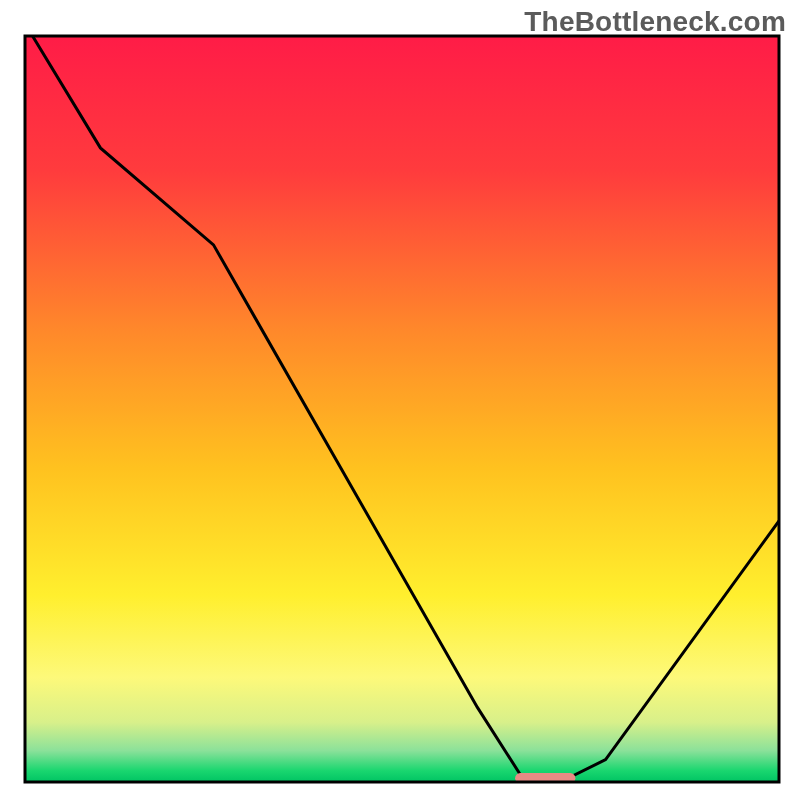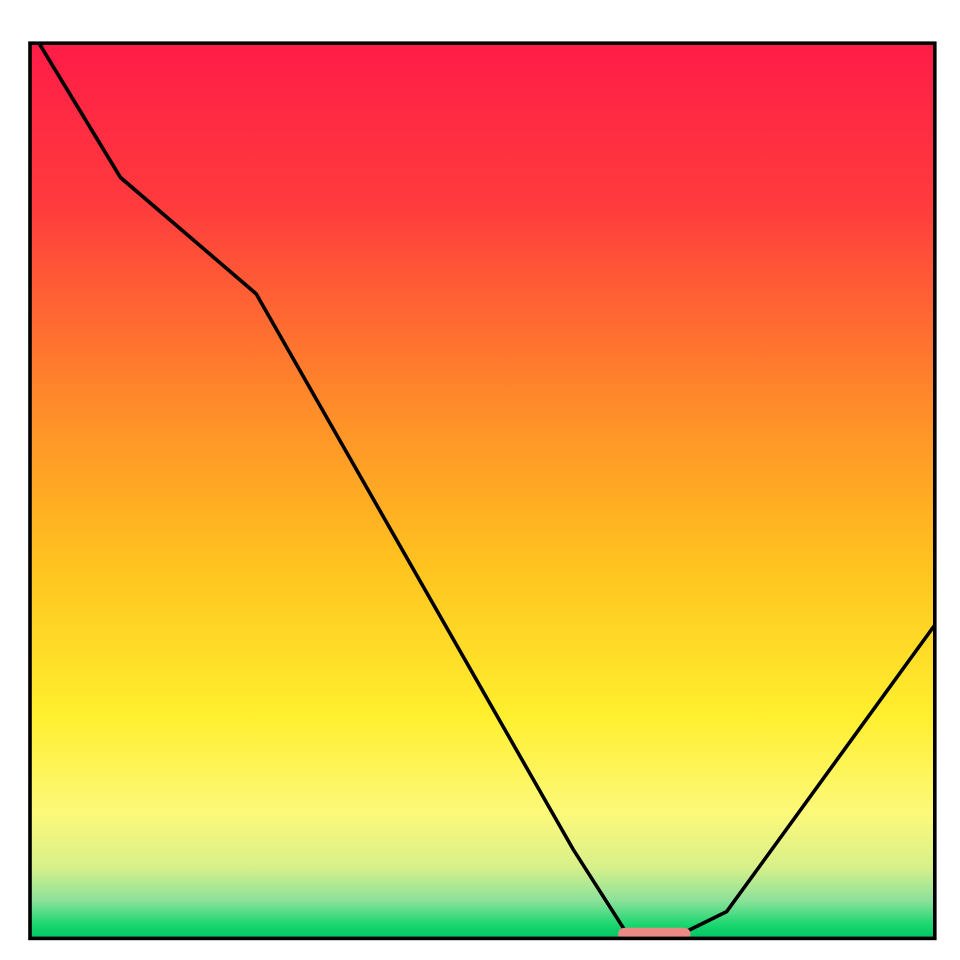--- a/index.html
+++ b/index.html
@@ -26,20 +26,21 @@
     letter-spacing: 0.2px;
   }
   svg {
     display: block;
   }
 </style>
 </head>
 <body>
 
 <div class="stage">
+  <div class="watermark">TheBottleneck.com</div>
 
   <svg id="chart-svg" width="800" height="800" viewBox="0 0 800 800">
     <defs>
       <linearGradient id="bg-grad" x1="0" y1="0" x2="0" y2="1">
           <stop offset="0%" stop-color="#ff1c47"></stop>
           <stop offset="18%" stop-color="#ff3b3d"></stop>
           <stop offset="40%" stop-color="#ff8a2a"></stop>
           <stop offset="57.99999999999999%" stop-color="#ffc21f"></stop>
           <stop offset="75%" stop-color="#ffef2e"></stop>
           <stop offset="86%" stop-color="#fdf97a"></stop>

